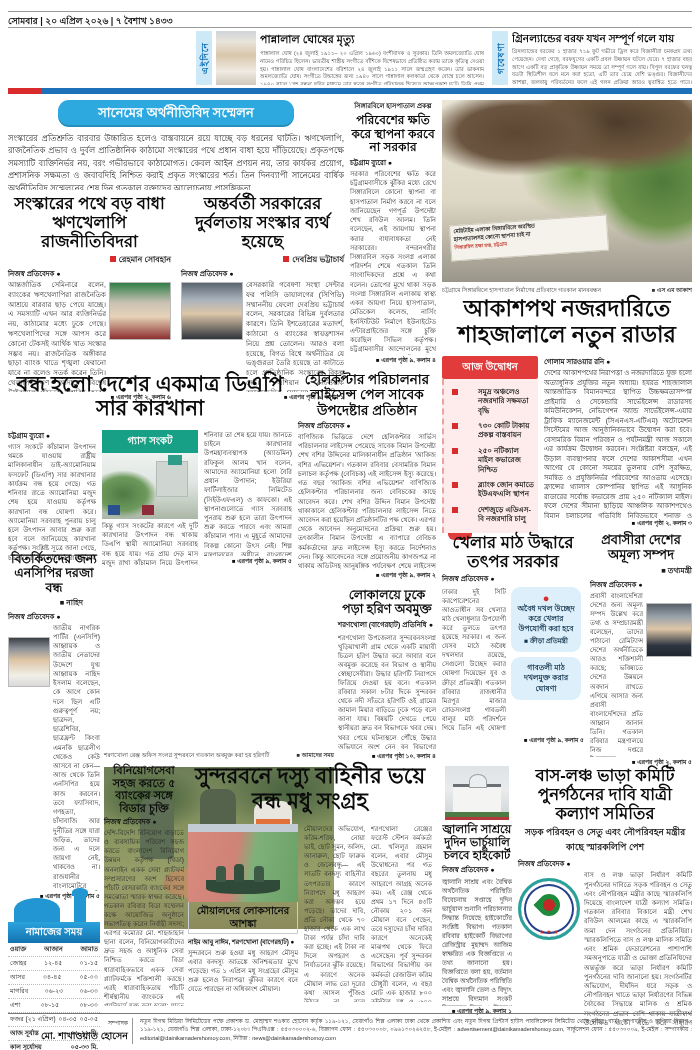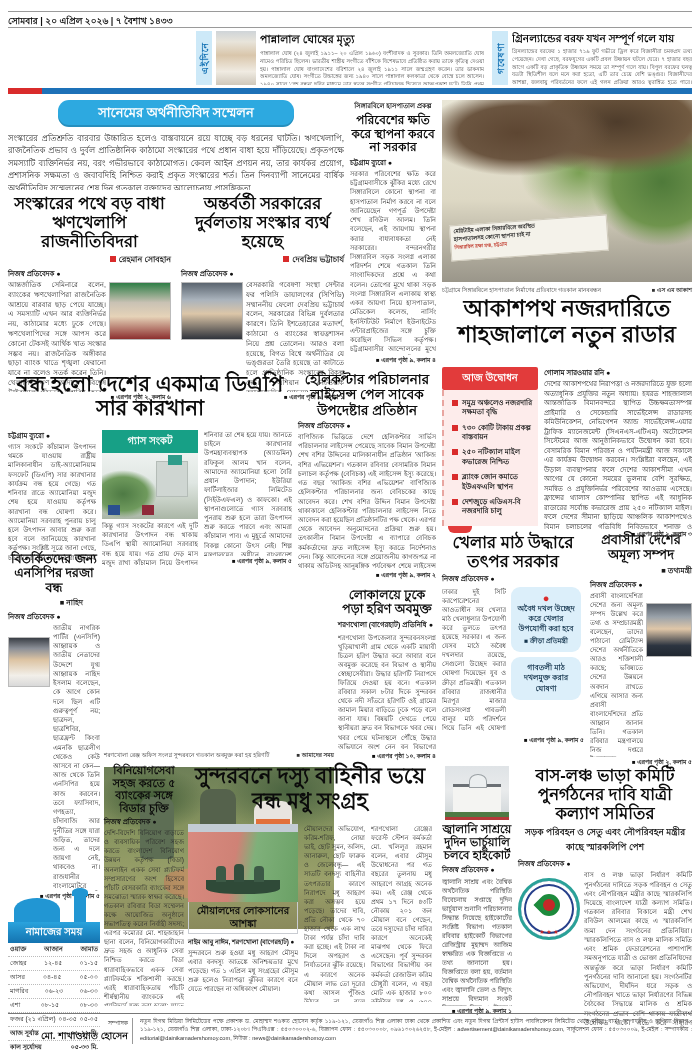--- a/index.html
+++ b/index.html
@@ -15,21 +15,21 @@
   .photo{position:relative;overflow:hidden;background:#ddd;}
   .cap{font-size:6.3px;color:#333;}
   .vlabel{writing-mode:vertical-rl;transform:rotate(180deg);background:#cde9f8;color:#1673b5;
           font-weight:bold;font-size:9px;width:16px;display:flex;align-items:center;
           justify-content:center;letter-spacing:1px;}
   .banner{background:#2da9e0;color:#fff;font-weight:bold;font-size:13px;text-align:center;
           border-radius:11px;padding:3px 0;box-shadow:inset 0 -2px 0 rgba(0,0,0,.15);}
   .tagbox-red{background:#e23b3b;color:#fff;font-weight:bold;font-size:10px;text-align:center;
               padding:3px 0;border-radius:2px;}
   .tag-green{background:#17a086;color:#fff;font-weight:bold;font-size:10px;text-align:center;padding:3px 0;}
-  .fact-item{display:flex;gap:4px;margin:6px 4px 6px 6px;font-size:7.2px;font-weight:bold;
+  .fact-item{display:flex;gap:20px;margin:6px 4px 6px 6px;font-size:7.2px;font-weight:bold;
              color:#222;line-height:1.3;text-align:left;}
   .fact-sq{width:6px;height:6px;background:#d92b2b;flex:none;margin-top:2px;}
   .qbox{background:#dcEFfa;background:#dceffa;border-radius:9px;padding:6px 5px;text-align:center;
         font-weight:bold;font-size:7.6px;color:#16364f;line-height:1.35;}
   .sq{display:inline-block;width:6px;height:6px;background:#d92b2b;margin-right:3px;}
   .portrait{background:linear-gradient(180deg,#8a8f96 0%,#b9a98e 30%,#d9c3a6 55%,#5c6670 100%);
             border:1px solid #bbb;}
   .namaz-row{display:flex;justify-content:space-between;font-size:6.3px;padding:1px 2px;
              border-bottom:1px dotted #bbb;color:#222;}
   .footer-info{font-size:5.6px;line-height:1.5;text-align:justify;color:#333;}
@@ -121,21 +121,21 @@
       <div style="font-size:4.8px;color:#c0392b;font-weight:bold;">সিঙ্গারবিল রক্ষা মঞ্চ, চট্টগ্রাম</div>
     </div>
   </div>
   <div class="abs" style="left:442px;top:285px;width:250px;display:flex;justify-content:space-between;">
     <span class="cap" style="font-size:5.8px;">চট্টগ্রামে সিঙ্গারবিলে হাসপাতাল নির্মাণের প্রতিবাদে গতকাল মানববন্ধন</span>
     <span class="cap" style="font-size:5.8px;font-weight:bold;flex:none;">■ এস এম আকাশ</span>
   </div>
 
   <div class="abs" style="left:442px;top:296px;width:250px;height:234px;">
     <div class="hl" style="font-size:22.5px;height:56px;">আকাশপথ নজরদারিতে শাহজালালে নতুন রাডার</div>
-    <div style="display:flex;gap:6px;margin-top:15px;">
+    <div style="display:flex;gap:6px;margin-top:4px;">
       <div style="width:96px;flex:none;">
         <div class="tagbox-red">আজ উদ্বোধন</div>
         <div style="background:#fdeceb;border-left:2px dashed #e8a5a0;padding:2px 0 4px 2px;">
           <div class="fact-item">
             <span class="fact-sq"></span>
             <span>সমুদ্র অঞ্চলেও নজরদারি সক্ষমতা বৃদ্ধি</span>
             </div>
           <div class="fact-item">
             <span class="fact-sq"></span>
             <span>৭৩০ কোটি টাকায় প্রকল্প বাস্তবায়ন</span>

